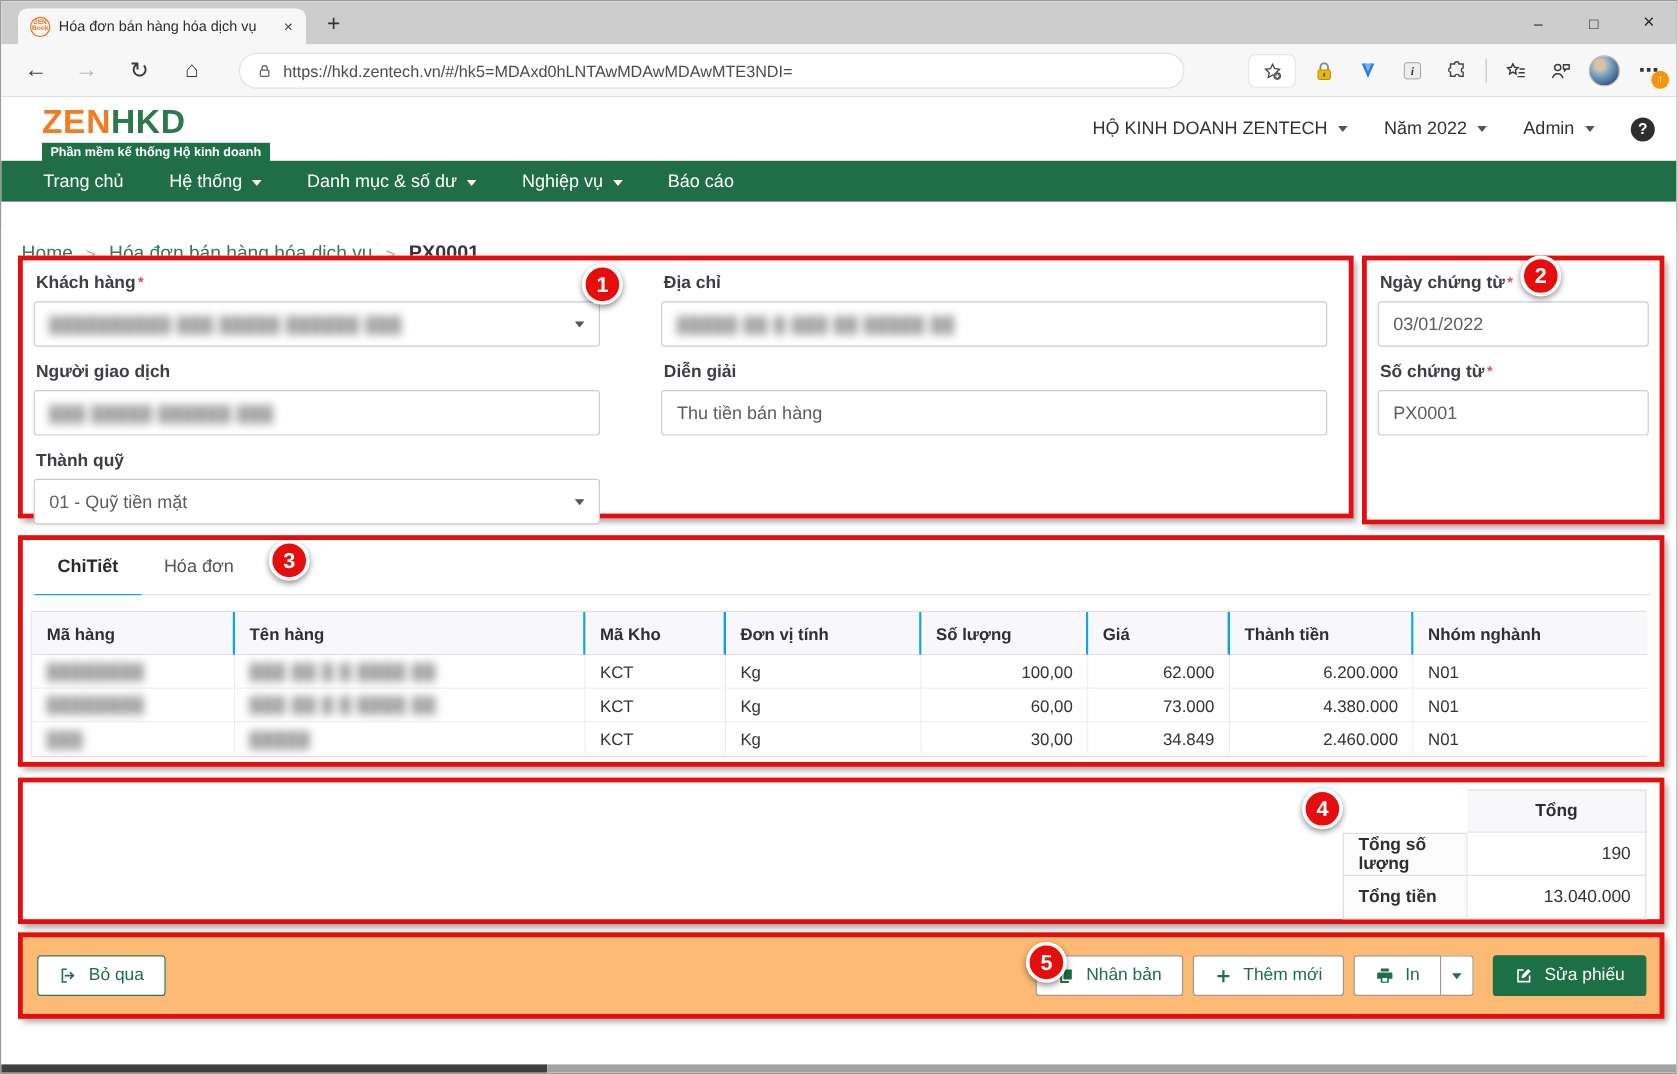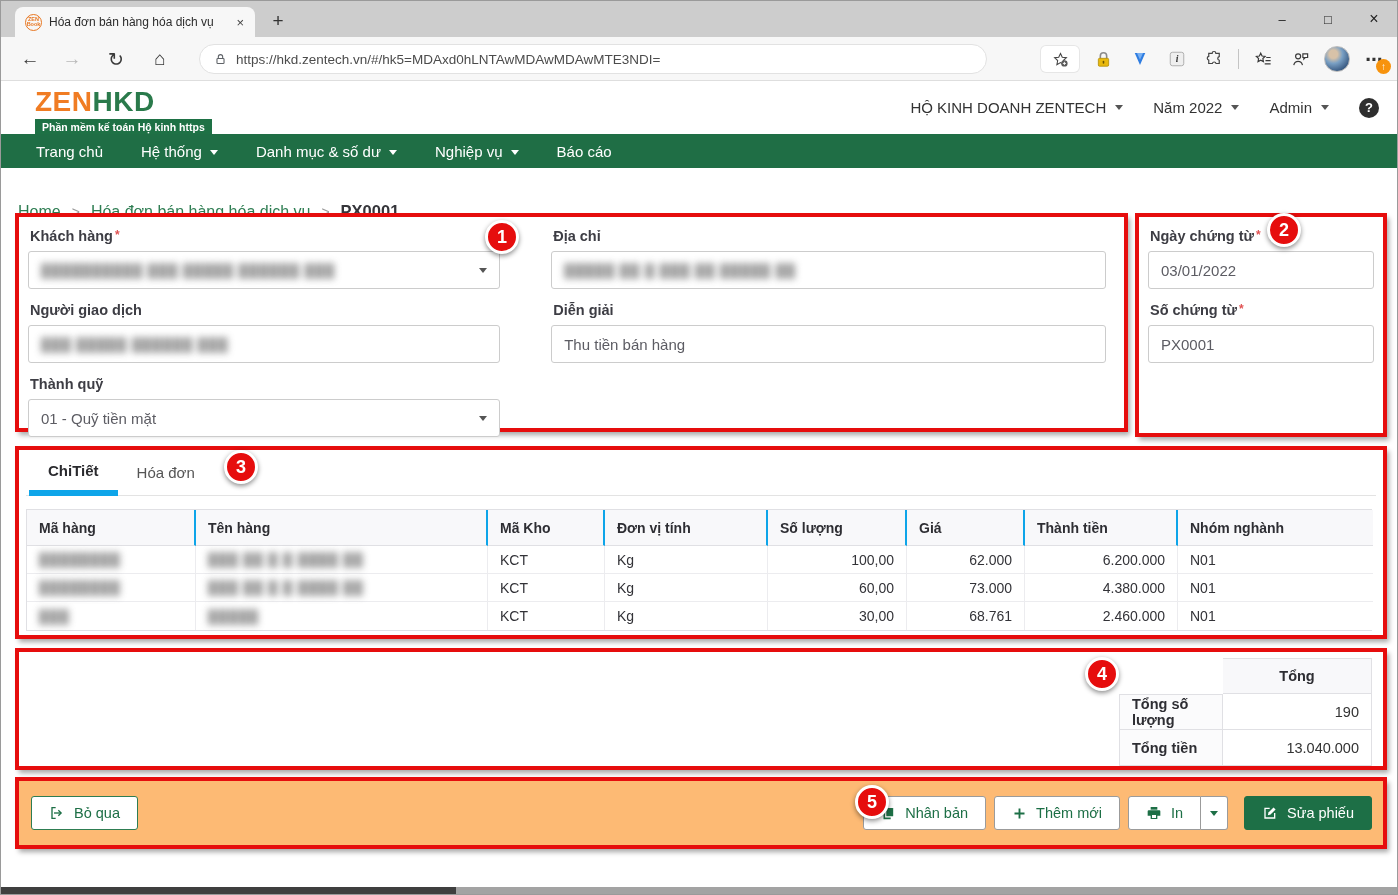--- a/index.html
+++ b/index.html
@@ -72,21 +72,21 @@
   .flabel { display:block; font-size:14.5px; font-weight:700; color:#3d3d44; margin:0 0 7px 2px; }
   .req { color:#e05252; font-size:12px; vertical-align:top; margin-left:2px; }
   .finput { position:relative; height:38px; border:1px solid #ccc; border-radius:3px; background:#fff; display:flex; align-items:center; padding:0 26px 0 12px; font-size:15px; color:#5c5c63; }
   .finput.plain { padding-right:12px; }
   .finput .caret { position:absolute; right:12px; color:#555; }
   .blur-text { color:#8b8b8b; filter:blur(3.5px); opacity:.8; letter-spacing:1px; font-size:13px; }
 
   
   .tabs { height:46px; border-bottom:1px solid #e3e3e3; display:flex; align-items:stretch; padding-left:3px; margin:0 7px; }
   .tab-item { display:flex; align-items:center; padding:0 19px; font-size:15px; color:#555; }
-  .tab-item.active { color:#2a2a2e; font-weight:700; border-bottom:6px solid #0ea5e9; margin-bottom:-1px; }
+  .tab-item.active { color:#2a2a2e; font-weight:700; border-bottom:1px solid #0ea5e9; margin-bottom:-1px; }
 
   .tbl { display:grid; grid-template-columns:169px 292px 117px 163px 139px 118px 153px 195px; margin:13px 7px 0 7px; border:1px solid #e0e0e4; width:1346px; }
   .th { background:#f8f8fa; font-size:14px; font-weight:700; color:#2e2e33; padding:0 12px; height:36px; display:flex; align-items:center; border-bottom:1px solid #e0e0e4; border-right:2px solid #0ea5e9; }
   .td { font-size:14px; color:#333338; padding:0 12px; height:28px; display:flex; align-items:center; border-bottom:1px solid #ececef; border-right:1px solid #ececef; background:#fff; }
   .num { justify-content:flex-end; }
   .last-col { border-right:none; }
   .last-row { border-bottom:none; }
 
   
   .totals { position:absolute; right:11px; top:6px; display:grid; grid-template-columns:104px 149px; }
@@ -203,21 +203,21 @@
       <span class="more-wrap">
         <span>⋯</span>
         <span class="more-badge">↑</span>
       </span>
     </div>
   </div>
 
   <div class="appheader">
     <div class="logo">
       <div class="logo-text"><span class="logo-zen">ZEN</span><span class="logo-hkd">HKD</span></div>
-      <div class="tagline">Phần mềm kế toán Hộ kinh https</div>
+      <div class="tagline">Phần mềm kế thống Hộ kinh doanh</div>
     </div>
     <div class="header-right">
       <span class="hr-item">
           <span>HỘ KINH DOANH ZENTECH</span>
           <span class="caret" style="color:#555"></span>
         </span>
       <span class="hr-item">
           <span>Năm 2022</span>
           <span class="caret" style="color:#555"></span>
         </span>
@@ -359,21 +359,21 @@
 
       <div class="td last-row">
           <span class="blur-text">███</span>
         </div>
       <div class="td last-row">
           <span class="blur-text">█████</span>
         </div>
       <div class="td last-row">KCT</div>
       <div class="td last-row">Kg</div>
       <div class="td num last-row">30,00</div>
-      <div class="td num last-row">68.761</div>
+      <div class="td num last-row">34.849</div>
       <div class="td num last-row">2.460.000</div>
       <div class="td last-col last-row">N01</div>
     </div>
   </div>
 
   <div class="red-box sec4">
     <div class="totals">
       <div class="tot-cell tot-ghost"></div>
       <div class="tot-cell tot-head">Tổng</div>
       <div class="tot-cell tot-label" style="border-top:1px solid #e0e0e4;">Tổng số lượng</div>

